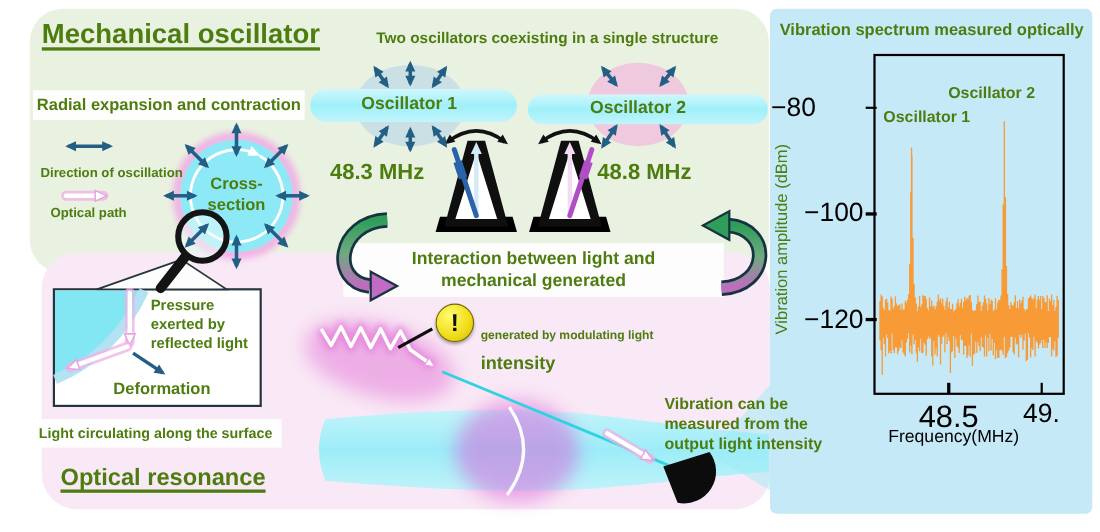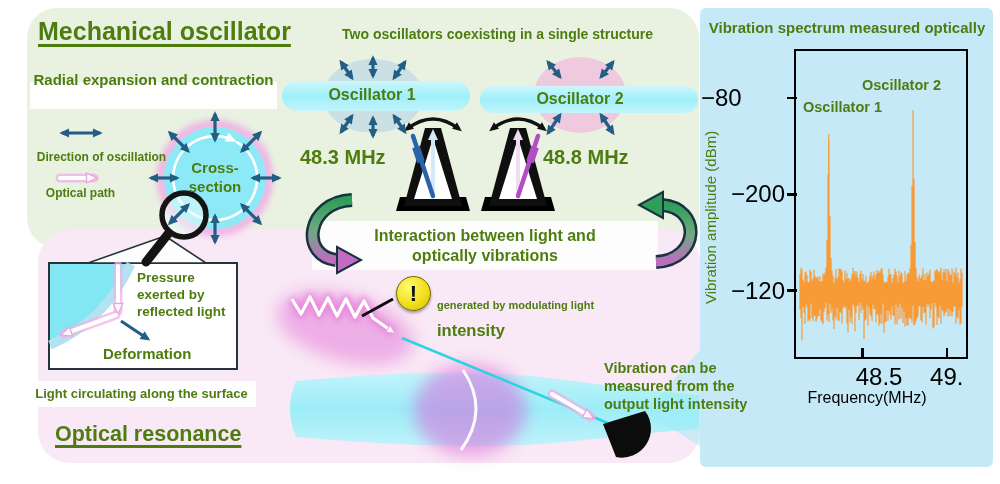--- a/index.html
+++ b/index.html
@@ -176,31 +176,31 @@
         <line x1="552" y1="394" x2="591" y2="417" stroke="#ffffff" stroke-width="4" stroke-linecap="round" marker-end="url(#mW)"></line>
       </g>
     </svg>
 
   <svg id="spec" width="172" height="308" viewBox="0 0 172 308" style="left:795px;top:50px;">
       <path d="M5,223.7L5,259.6M6,217.7L6,268.2M7,219.5L7,290.6M8,229.7L8,257.1M9,232.0L9,262.7M10,222.6L10,274.0M11,221.5L11,254.1M12,225.3L12,257.4M13,231.9L13,271.2M14,232.5L14,269.2M15,219.6L15,271.5M16,221.5L16,253.5M17,230.6L17,267.9M18,228.3L18,270.9M19,219.5L19,265.5M20,225.8L20,265.9M21,228.3L21,272.1M22,227.5L22,269.2M23,226.8L23,265.9M24,231.6L24,266.3M25,225.9L25,259.5M26,231.7L26,270.5M27,231.1L27,272.3M28,223.4L28,274.2M29,225.5L29,261.7M30,222.4L30,258.0M31,217.4L31,252.7M32,189.9L32,270.4M33,124.8L33,264.4M34,91.6L34,272.1M35,166.4L35,254.0M36,208.0L36,263.0M37,220.2L37,259.3M38,225.9L38,270.6M39,232.9L39,279.1M40,228.6L40,266.0M41,219.1L41,269.3M42,229.0L42,257.9M43,226.9L43,270.8M44,218.4L44,270.6M45,218.8L45,261.7M46,219.2L46,263.3M47,221.5L47,273.4M48,230.1L48,258.3M49,232.2L49,255.8M50,220.4L50,258.1M51,228.5L51,256.9M52,223.0L52,273.8M53,229.2L53,282.3M54,227.8L54,259.9M55,231.2L55,272.2M56,228.7L56,266.8M57,224.4L57,274.2M58,217.8L58,254.4M59,222.9L59,256.4M60,221.1L60,281.3M61,225.6L61,262.7M62,221.3L62,256.3M63,227.9L63,254.9M64,231.9L64,270.3M65,224.0L65,253.0M66,220.4L66,262.9M67,229.5L67,256.4M68,224.0L68,259.9M69,231.0L69,289.1M70,230.8L70,270.3M71,226.2L71,269.4M72,232.9L72,255.4M73,232.0L73,275.4M74,230.6L74,257.6M75,225.7L75,264.5M76,222.0L76,266.4M77,228.6L77,271.0M78,225.3L78,254.7M79,221.5L79,259.4M80,229.5L80,258.7M81,224.3L81,272.4M82,219.7L82,264.4M83,223.0L83,264.5M84,221.0L84,275.5M85,222.3L85,273.0M86,218.8L86,264.2M87,218.2L87,274.3M88,224.5L88,253.5M89,231.6L89,282.7M90,232.7L90,272.3M91,232.2L91,271.5M92,232.1L92,260.6M93,226.4L93,270.7M94,218.7L94,261.0M95,224.6L95,264.5M96,224.1L96,269.4M97,232.8L97,256.6M98,228.2L98,264.9M99,224.8L99,266.1M100,218.6L100,274.2M101,221.5L101,254.7M102,225.6L102,274.2M103,232.6L103,257.1M104,220.8L104,269.4M105,226.6L105,253.6M106,222.6L106,268.6M107,223.4L107,258.0M108,232.7L108,272.9M109,231.4L109,261.7M110,221.1L110,276.5M111,231.2L111,268.3M112,225.1L112,275.3M113,222.4L113,275.4M114,222.9L114,268.5M115,218.6L115,267.5M116,194.8L116,269.2M117,135.9L117,272.6M118,60.3L118,256.1M119,129.0L119,275.6M120,191.9L120,274.6M121,217.4L121,270.8M122,227.4L122,268.6M123,231.0L123,266.0M124,224.5L124,256.3M125,227.2L125,256.2M126,228.4L126,270.2M127,225.1L127,272.2M128,218.4L128,257.1M129,230.0L129,263.2M130,223.8L130,262.4M131,230.3L131,274.7M132,222.4L132,254.0M133,225.9L133,257.1M134,223.1L134,254.2M135,219.7L135,267.9M136,230.9L136,259.7M137,232.9L137,253.4M138,231.2L138,278.5M139,230.6L139,277.2M140,221.3L140,252.9M141,220.1L141,257.0M142,218.7L142,275.0M143,221.2L143,266.7M144,222.6L144,268.2M145,220.7L145,256.1M146,217.8L146,274.1M147,230.4L147,260.0M148,222.2L148,261.5M149,219.1L149,266.6M150,222.5L150,263.5M151,219.0L151,262.0M152,231.0L152,259.2M153,219.0L153,266.3M154,220.9L154,258.7M155,224.5L155,266.3M156,225.1L156,261.1M157,218.4L157,266.3M158,232.8L158,261.8M159,221.6L159,256.4M160,223.7L160,256.5M161,217.8L161,273.8M162,227.2L162,266.9M163,222.8L163,268.6M164,232.5L164,260.3M165,228.9L165,274.6M166,218.8L166,273.3M167,222.7L167,257.0M33.7,84.2L33.7,231.0M118.0,60.2L118.0,231.0" stroke="#f89a36" stroke-width="1.2" fill="none"></path>
     </svg>
 
   <div class="t ul" style="left:38px;top:16px;font-size:25px;">Mechanical oscillator</div>
   <div class="t ctr" style="left:330px;top:26px;width:335px;font-size:14px;">Two oscillators coexisting in a single structure</div>
-  <div class="t ctr" style="left:30px;top:71px;width:247px;font-size:15px;">Radial expansion and contraction</div>
+  <div class="t ctr" style="left:30px;top:87px;width:247px;font-size:15px;">Radial expansion and contraction</div>
   <div class="t ctr" style="left:24px;top:150px;width:155px;font-size:12px;">Direction of oscillation</div>
   <div class="t ctr" style="left:28px;top:186px;width:105px;font-size:12px;">Optical path</div>
   <div class="t ctr" style="left:165px;top:159px;width:100px;font-size:15px;">Cross-</div>
   <div class="t ctr" style="left:165px;top:178px;width:100px;font-size:15px;">section</div>
   <div class="t ctr" style="left:312px;top:85px;width:120px;font-size:16px;">Oscillator 1</div>
   <div class="t ctr" style="left:520px;top:89px;width:120px;font-size:16px;">Oscillator 2</div>
   <div class="t" style="left:300px;top:145px;font-size:20px;">48.3 MHz</div>
   <div class="t" style="left:543px;top:145px;font-size:20px;">48.8 MHz</div>
   <div class="t ctr" style="left:312px;top:226px;width:346px;font-size:16px;">Interaction between light and</div>
-  <div class="t ctr" style="left:312px;top:246px;width:346px;font-size:16px;">optically vibrations</div>
+  <div class="t ctr" style="left:312px;top:246px;width:346px;font-size:16px;">mechanical generated</div>
 
   <div id="bang" style="left:396px;top:276px;">!</div>
   <div class="t" style="left:437px;top:299px;font-size:11px;">generated by modulating light</div>
   <div class="t" style="left:437px;top:321px;font-size:16.5px;">intensity</div>
 
   <div class="t" style="left:137px;top:270px;font-size:13.5px;">Pressure</div>
   <div class="t" style="left:137px;top:287px;font-size:13.5px;">exerted by</div>
   <div class="t" style="left:137px;top:304px;font-size:13.5px;">reflected light</div>
   <div class="t" style="left:103px;top:345px;font-size:15px;">Deformation</div>
   <div class="t ctr" style="left:27px;top:386px;width:229px;font-size:13px;">Light circulating along the surface</div>
@@ -211,21 +211,21 @@
   <div class="t" style="left:604px;top:396px;font-size:14.5px;">output light intensity</div>
 
   <div class="t ctr" style="left:701px;top:19px;width:292px;font-size:15px;">Vibration spectrum measured optically</div>
   <div class="t" style="left:803px;top:99px;font-size:14.5px;">Oscillator 1</div>
   <div class="t" style="left:862px;top:77px;font-size:14.5px;">Oscillator 2</div>
   <div class="t ylab" style="left:702px;top:82px;height:270px;font-size:15px;font-weight:400;">Vibration amplitude (dBm)</div>
   <div class="tick ctr" style="left:781px;top:389px;width:172px;font-size:16px;display:flex;">Frequency(MHz)</div>
 
 <div class="tick" style="left: 701px; top: 84.125px; width: 84px; text-align: left; font-size: 24px;">−80</div>
     <div class="tickmark" style="left: 787px; top: 96.875px; width: 10px; height: 2.5px;"></div>
-    <div class="tick" style="left: 701px; top: 180.375px; width: 84px; text-align: right; font-size: 24px;">−200</div>
+    <div class="tick" style="left: 701px; top: 180.375px; width: 84px; text-align: right; font-size: 24px;">−100</div>
     <div class="tickmark" style="left: 787px; top: 193.125px; width: 10px; height: 2.5px;"></div>
     <div class="tick" style="left: 701px; top: 276.625px; width: 84px; text-align: right; font-size: 24px;">−120</div>
     <div class="tickmark" style="left: 787px; top: 289.375px; width: 10px; height: 2.5px;"></div>
-    <div class="tick" style="left: 822.451px; top: 363px; width: 80px; text-align: right; font-size: 24px;">48.5</div>
+    <div class="tick" style="left: 822.451px; top: 363px; width: 80px; text-align: center; font-size: 28px;">48.5</div>
     <div class="tickmark" style="left: 861.201px; top: 348px; width: 2.5px; height: 10px;"></div>
     <div class="tick" style="left: 906.765px; top: 363px; width: 80px; text-align: center; font-size: 24px;">49.</div>
     <div class="tickmark" style="left: 945.515px; top: 348px; width: 2.5px; height: 10px;"></div>
   </div>
 
 </body></html>

